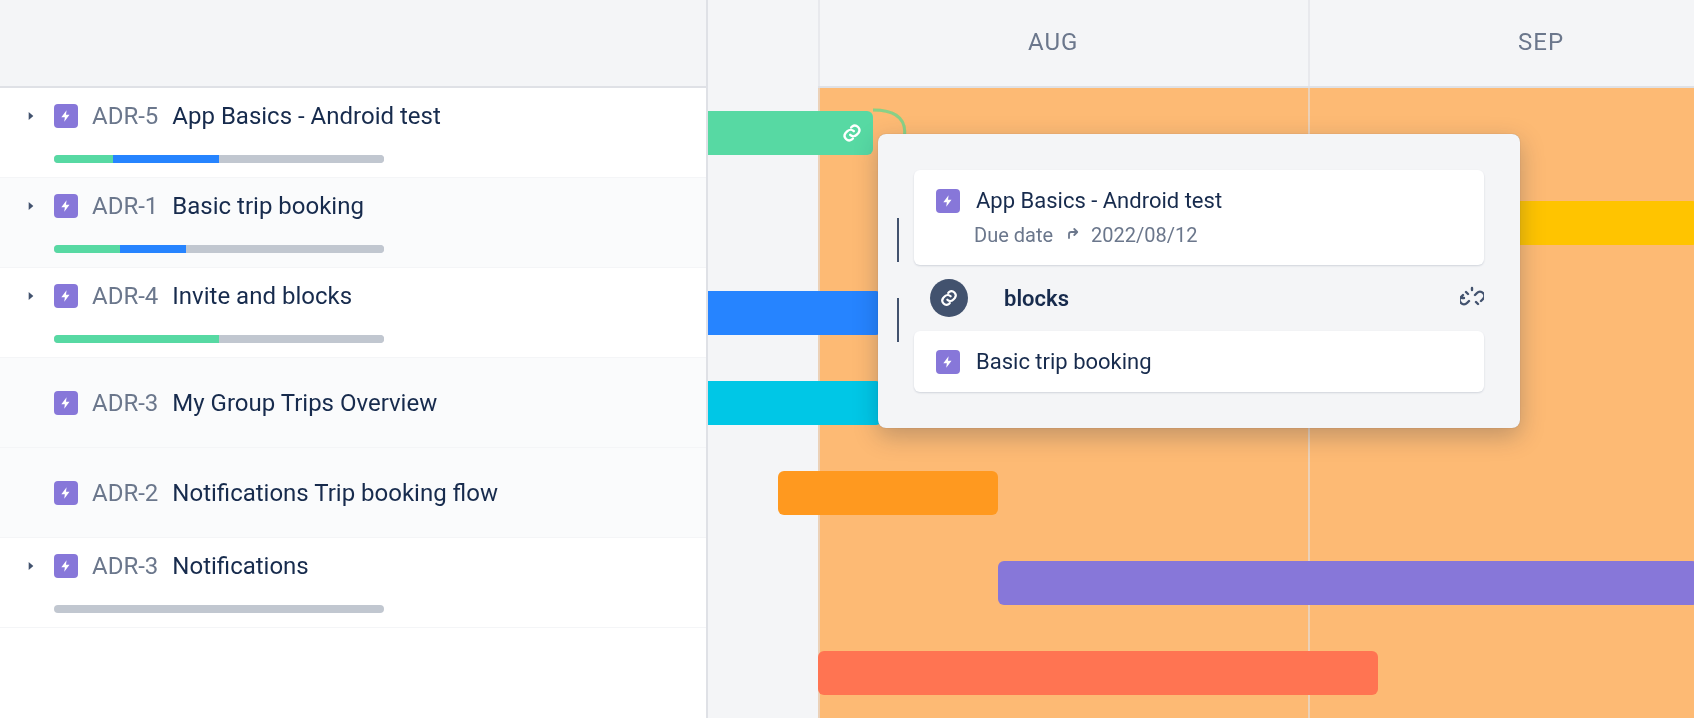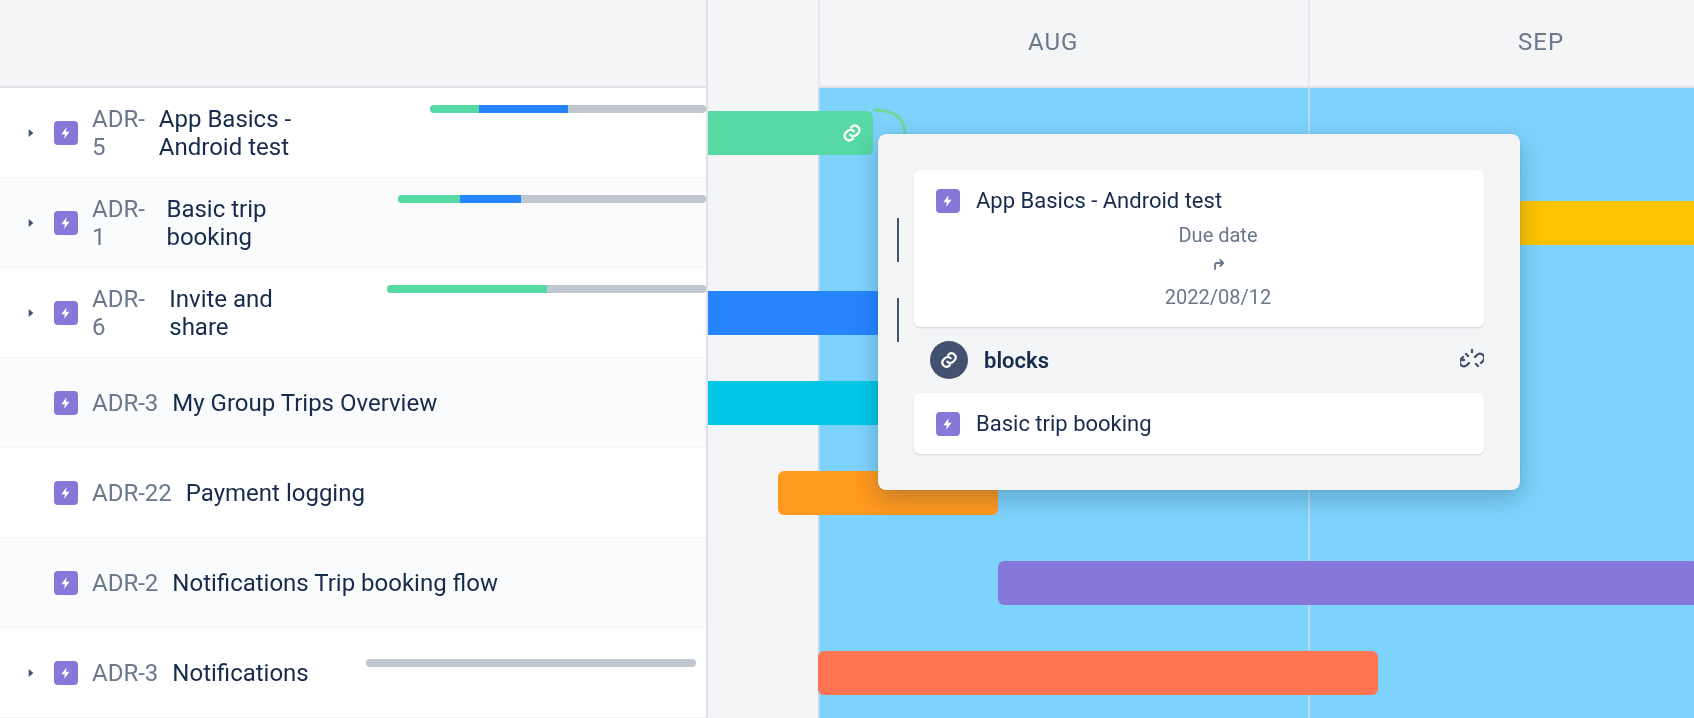--- a/index.html
+++ b/index.html
@@ -3,46 +3,46 @@
 <meta charset="utf-8">
 <style>
   *{box-sizing:border-box;margin:0;padding:0;}
   html,body{width:1694px;height:718px;font-family:-apple-system,BlinkMacSystemFont,"Segoe UI",Roboto,sans-serif;color:#172b4d;overflow:hidden;background:#fff;}
   .root{display:flex;width:100%;height:100%;}
   
   .left{width:708px;flex:none;border-right:2px solid #dfe1e6;display:flex;flex-direction:column;}
   .left-header{height:88px;background:#f4f5f7;border-bottom:2px solid #dfe1e6;}
   .row{height:90px;display:flex;align-items:center;padding-left:22px;border-bottom:1px solid #f4f5f7;}
   .row.alt{background:#fafbfc;}
-  .row-inner{display:flex;gap:25px;}
+  .row-inner{display:flex;flex-direction:column;gap:25px;}
   .row-line1{display:flex;align-items:center;gap:14px;}
   .chev{width:18px;display:flex;justify-content:center;color:#42526e;flex:none;}
   .chev-placeholder{width:18px;flex:none;}
   .epic{width:24px;height:24px;border-radius:4px;background:#8777d9;display:flex;align-items:center;justify-content:center;flex:none;}
   .key{color:#6b778c;font-size:24px;}
   .title{color:#172b4d;font-size:24px;font-weight:400;}
   .progress{height:8px;width:330px;border-radius:4px;overflow:hidden;display:flex;background:#c1c7d0;margin-left:32px;}
   .progress .seg{height:100%;}
   
-  .right{flex:1;position:relative;background:#7dd3fc;}
+  .right{flex:1;position:relative;background:#fdba74;}
   .tl-header{height:88px;background:#f4f5f7;border-bottom:2px solid #dfe1e6;position:relative;}
   .month{position:absolute;top:28px;color:#6b778c;font-size:24px;letter-spacing:1px;}
   .grid-line{position:absolute;top:0;bottom:0;width:2px;background:#dfe1e6;opacity:.6;}
   .band{position:absolute;top:0;bottom:0;background:#f4f5f7;}
   .bar{position:absolute;height:44px;border-radius:6px;}
   .link-icon-bar{position:absolute;right:10px;top:50%;transform:translateY(-50%);color:#fff;}
   
   .dep-path{position:absolute;pointer-events:none;}
   
   .popover{position:absolute;left:170px;top:134px;width:642px;background:#f4f5f7;border-radius:8px;box-shadow:0 8px 24px rgba(9,30,66,.25),0 0 1px rgba(9,30,66,.3);padding:36px;}
   .card{background:#fff;border-radius:6px;padding:18px 22px;box-shadow:0 1px 2px rgba(9,30,66,.15);}
   .card-line1{display:flex;align-items:center;gap:16px;}
   .card-title{font-size:22px;color:#172b4d;}
-  .card-sub{margin-top:10px;margin-left:38px;color:#6b778c;font-size:20px;display:flex;align-items:center;gap:10px;flex-direction:column;}
-  .connector{display:flex;align-items:center;gap:16px;margin:14px 0 14px 16px;position:relative;}
+  .card-sub{margin-top:10px;margin-left:38px;color:#6b778c;font-size:20px;display:flex;align-items:center;gap:10px;}
+  .connector{display:flex;align-items:center;gap:36px;margin:14px 0 14px 16px;position:relative;}
   .conn-badge{width:38px;height:38px;border-radius:50%;background:#42526e;display:flex;align-items:center;justify-content:center;}
   .conn-label{font-size:22px;font-weight:600;color:#172b4d;}
   .unlink{margin-left:auto;color:#42526e;cursor:pointer;}
   .vline{position:absolute;left:19px;width:2px;background:#42526e;}
   
   svg{display:block;}
 </style>
 </head>
 <body>
 
@@ -103,54 +103,40 @@
               <span class="chev">
                 <svg width="14" height="14" viewBox="0 0 24 24">
                   <path fill="#42526e" d="M8 5l8 7-8 7z"></path>
                 </svg>
               </span>
               <span class="epic">
                 <svg width="14" height="14" viewBox="0 0 24 24">
                   <path fill="#fff" d="M13 2L4 14h6l-1 8 9-12h-6z"></path>
                 </svg>
               </span>
-              <span class="key">ADR-6</span>
-              <span class="title">Invite and share</span>
+              <span class="key">ADR-4</span>
+              <span class="title">Invite and blocks</span>
             </div>
             <div class="progress">
               <span class="seg" style="width:50%;background:#57d9a3"></span>
               <span class="seg" style="width:50%;background:#c1c7d0"></span>
             </div>
           </div>
         </div>
         <div class="row alt">
           <div class="row-inner">
             <div class="row-line1">
               <span class="chev-placeholder"></span>
               <span class="epic">
                 <svg width="14" height="14" viewBox="0 0 24 24">
                   <path fill="#fff" d="M13 2L4 14h6l-1 8 9-12h-6z"></path>
                 </svg>
               </span>
               <span class="key">ADR-3</span>
               <span class="title">My Group Trips Overview</span>
-            </div>
-          </div>
-        </div>
-        <div class="row">
-          <div class="row-inner">
-            <div class="row-line1">
-              <span class="chev-placeholder"></span>
-              <span class="epic">
-                <svg width="14" height="14" viewBox="0 0 24 24">
-                  <path fill="#fff" d="M13 2L4 14h6l-1 8 9-12h-6z"></path>
-                </svg>
-              </span>
-              <span class="key">ADR-22</span>
-              <span class="title">Payment logging</span>
             </div>
           </div>
         </div>
         <div class="row alt">
           <div class="row-inner">
             <div class="row-line1">
               <span class="chev-placeholder"></span>
               <span class="epic">
                 <svg width="14" height="14" viewBox="0 0 24 24">
                   <path fill="#fff" d="M13 2L4 14h6l-1 8 9-12h-6z"></path>

